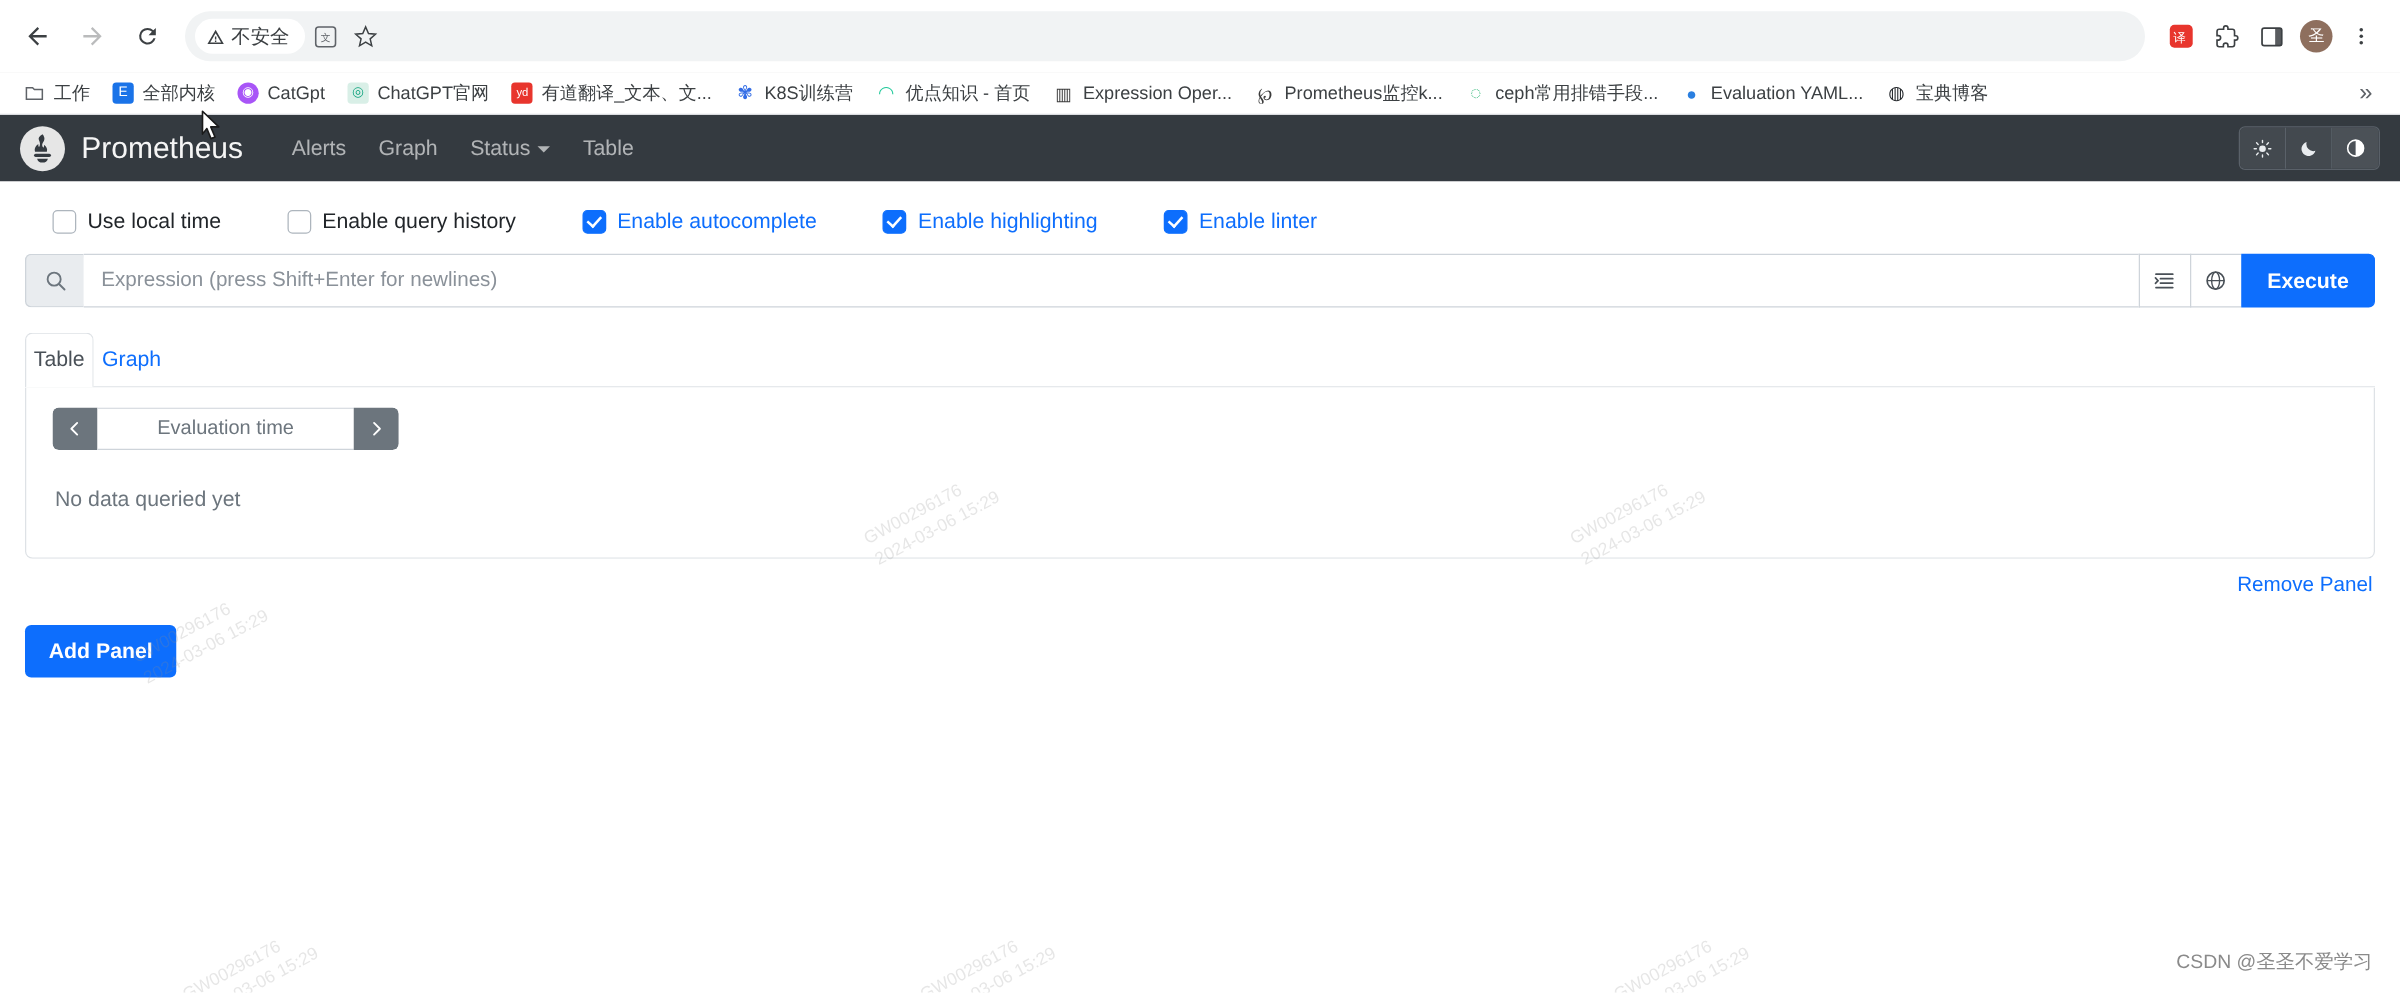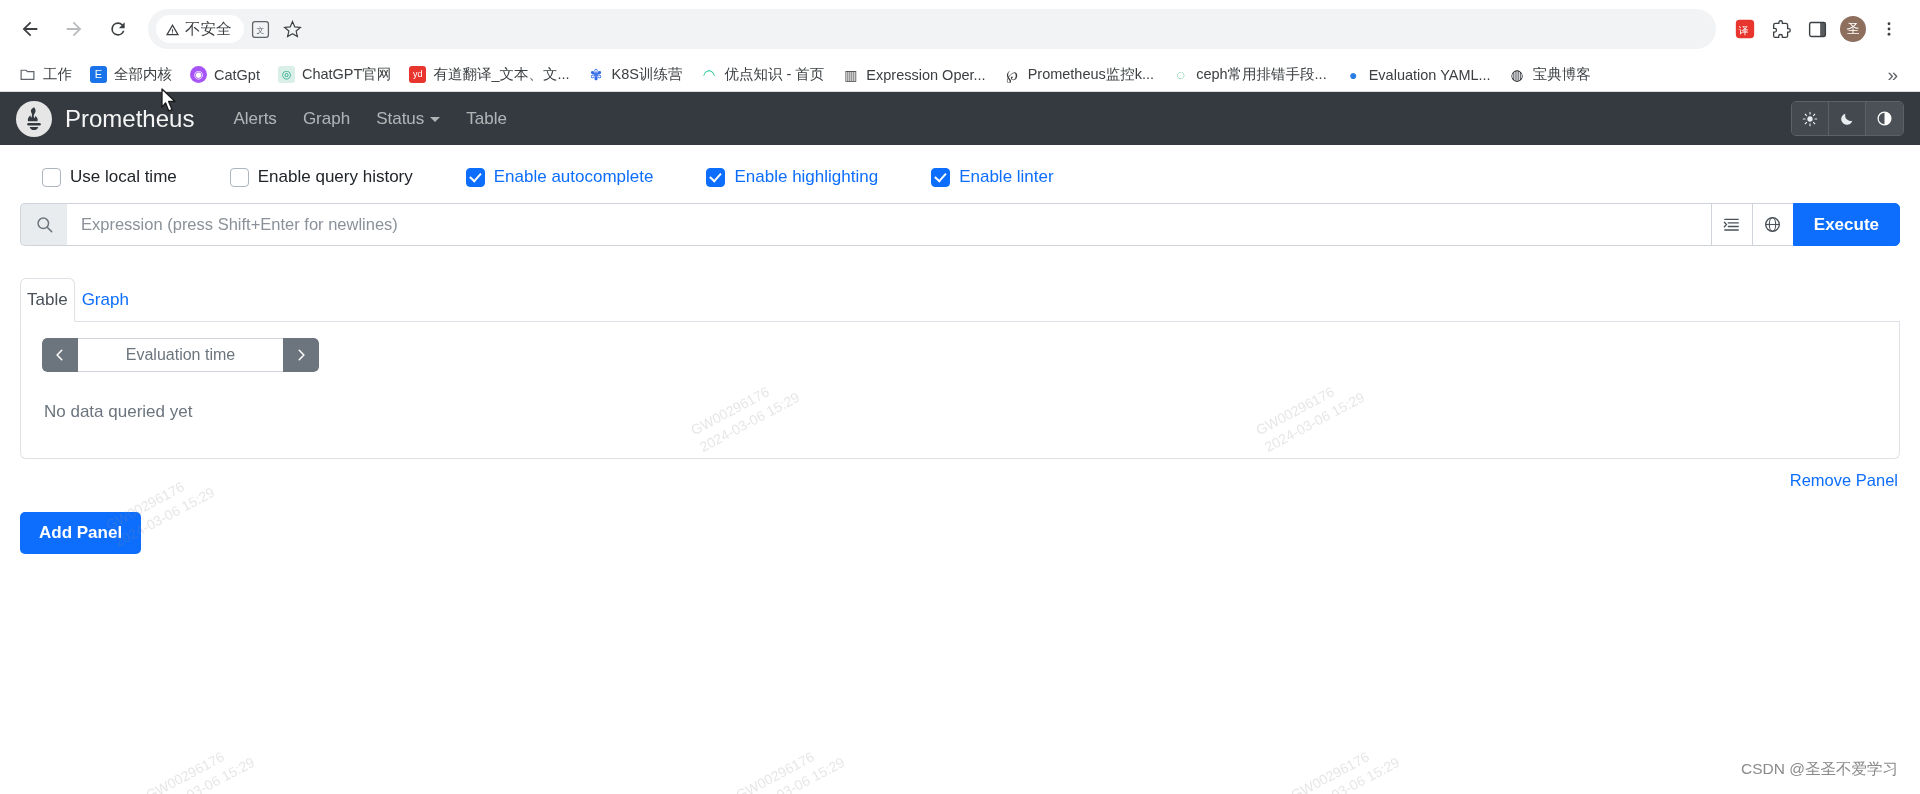--- a/index.html
+++ b/index.html
@@ -231,21 +231,21 @@
     transform: rotate(42deg) translate(-1px,-1px);
   }
   .cb-label { color: #212529; }
   .cb-item.on .cb-label { color: #0d6efd; }
 
   
   .expr-row {
     display: flex;
     align-items: stretch;
     height: 43px;
-    margin-bottom: 32px;
+    margin-bottom: 20px;
   }
   .expr-search-addon {
     width: 47px;
     background: #e9ecef;
     border: 1px solid #ced4da;
     border-right: none;
     border-radius: 5px 0 0 5px;
     display: flex; align-items: center; justify-content: center;
     color: #6c757d;
   }

